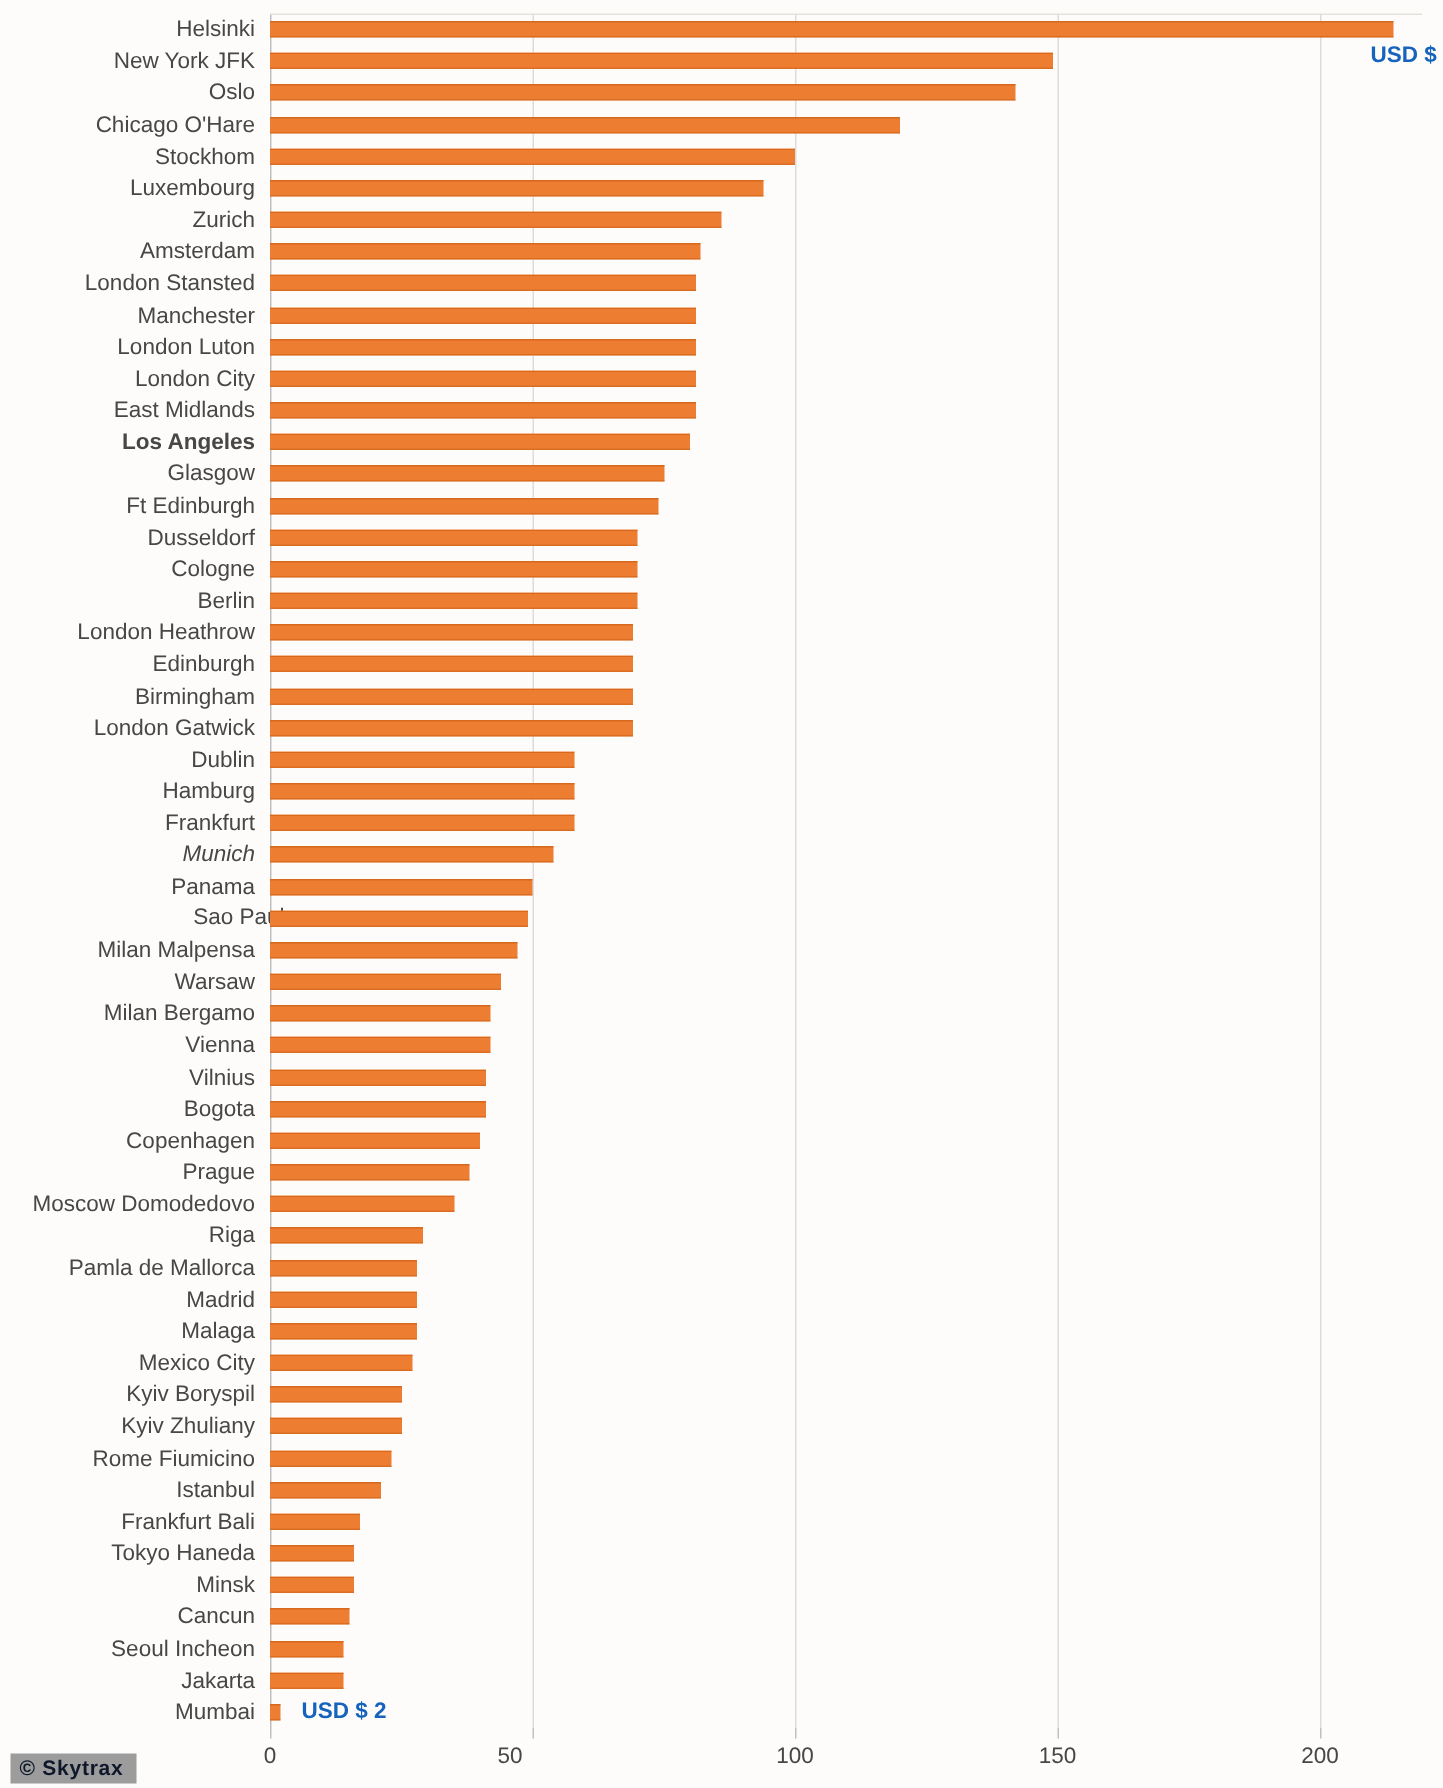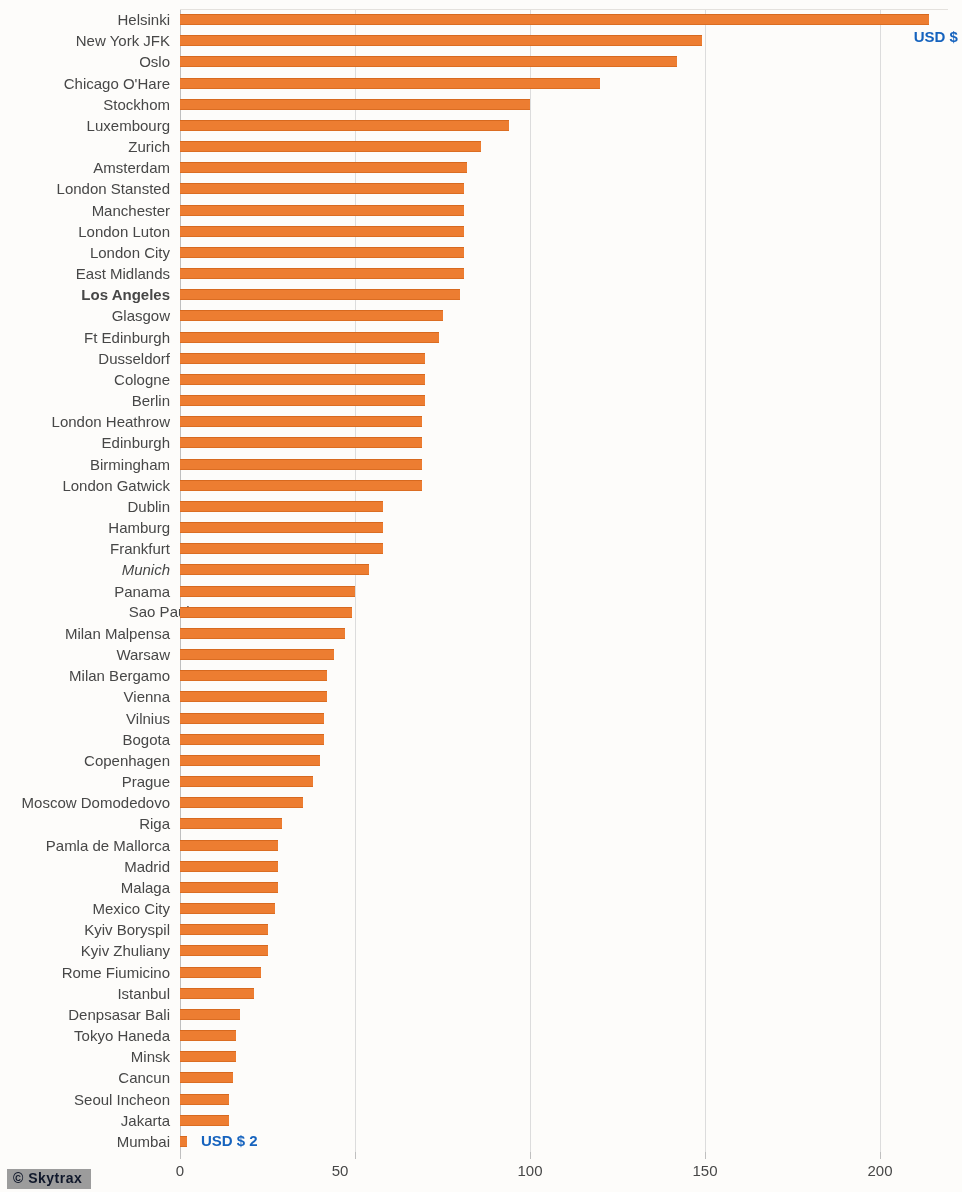--- a/index.html
+++ b/index.html
@@ -83,21 +83,21 @@
       <div class="cat-label" style="top: 792.167px; height: 21.1667px; line-height: 21.1667px;">Moscow Domodedovo</div>
       <div class="cat-label" style="top: 813.333px; height: 21.1667px; line-height: 21.1667px;">Riga</div>
       <div class="cat-label" style="top: 834.5px; height: 21.1667px; line-height: 21.1667px;">Pamla de Mallorca</div>
       <div class="cat-label" style="top: 855.667px; height: 21.1667px; line-height: 21.1667px;">Madrid</div>
       <div class="cat-label" style="top: 876.833px; height: 21.1667px; line-height: 21.1667px;">Malaga</div>
       <div class="cat-label" style="top: 898px; height: 21.1667px; line-height: 21.1667px;">Mexico City</div>
       <div class="cat-label" style="top: 919.167px; height: 21.1667px; line-height: 21.1667px;">Kyiv Boryspil</div>
       <div class="cat-label" style="top: 940.333px; height: 21.1667px; line-height: 21.1667px;">Kyiv Zhuliany</div>
       <div class="cat-label" style="top: 961.5px; height: 21.1667px; line-height: 21.1667px;">Rome Fiumicino</div>
       <div class="cat-label" style="top: 982.667px; height: 21.1667px; line-height: 21.1667px;">Istanbul</div>
-      <div class="cat-label" style="top: 1003.83px; height: 21.1667px; line-height: 21.1667px;">Denpsasar Bali</div>
+      <div class="cat-label" style="top: 1003.83px; height: 21.1667px; line-height: 21.1667px;">Frankfurt Bali</div>
       <div class="cat-label" style="top: 1025px; height: 21.1667px; line-height: 21.1667px;">Tokyo Haneda</div>
       <div class="cat-label" style="top: 1046.17px; height: 21.1667px; line-height: 21.1667px;">Minsk</div>
       <div class="cat-label" style="top: 1067.33px; height: 21.1667px; line-height: 21.1667px;">Cancun</div>
       <div class="cat-label" style="top: 1088.5px; height: 21.1667px; line-height: 21.1667px;">Seoul Incheon</div>
       <div class="cat-label" style="top: 1109.67px; height: 21.1667px; line-height: 21.1667px;">Jakarta</div>
       <div class="cat-label" style="top: 1130.83px; height: 21.1667px; line-height: 21.1667px;">Mumbai</div>
     </div>
   <div id="grid-layer">
       <div class="axis-line" style="left: 180px; top: 9px; height: 1143px;"></div>
       <div class="gridline" style="left: 355px; top: 9px; height: 1143px;"></div>

